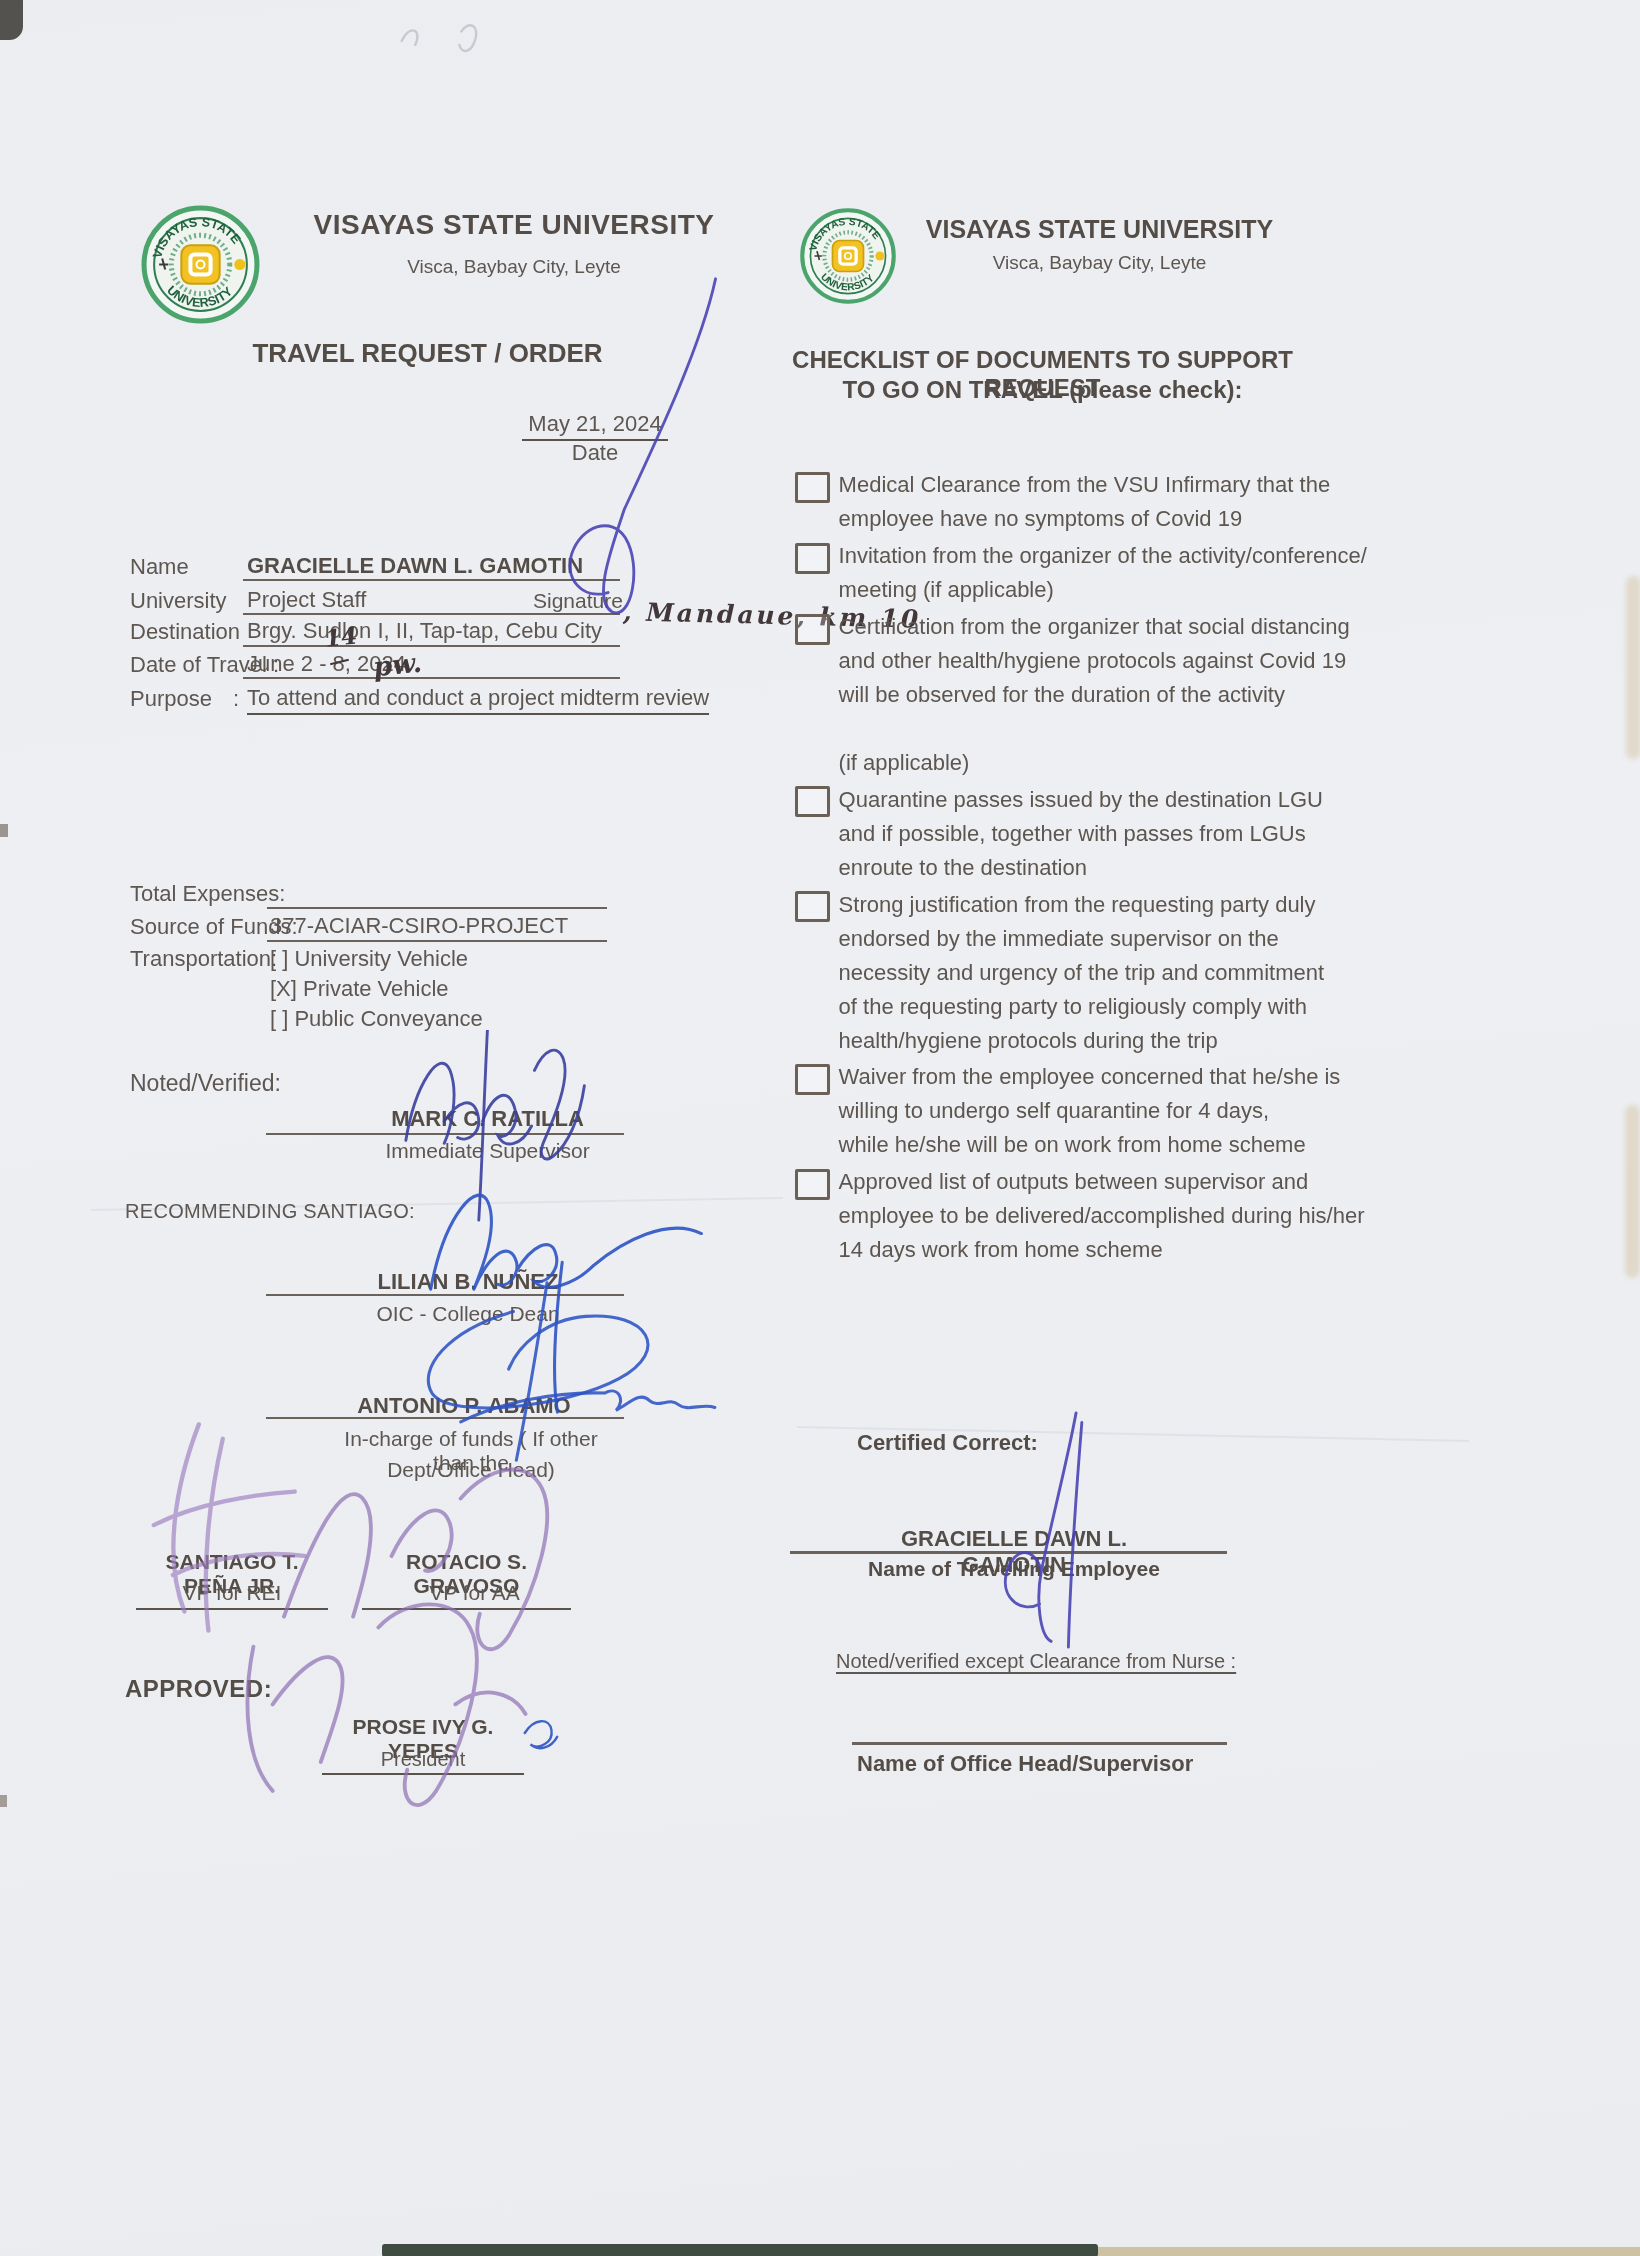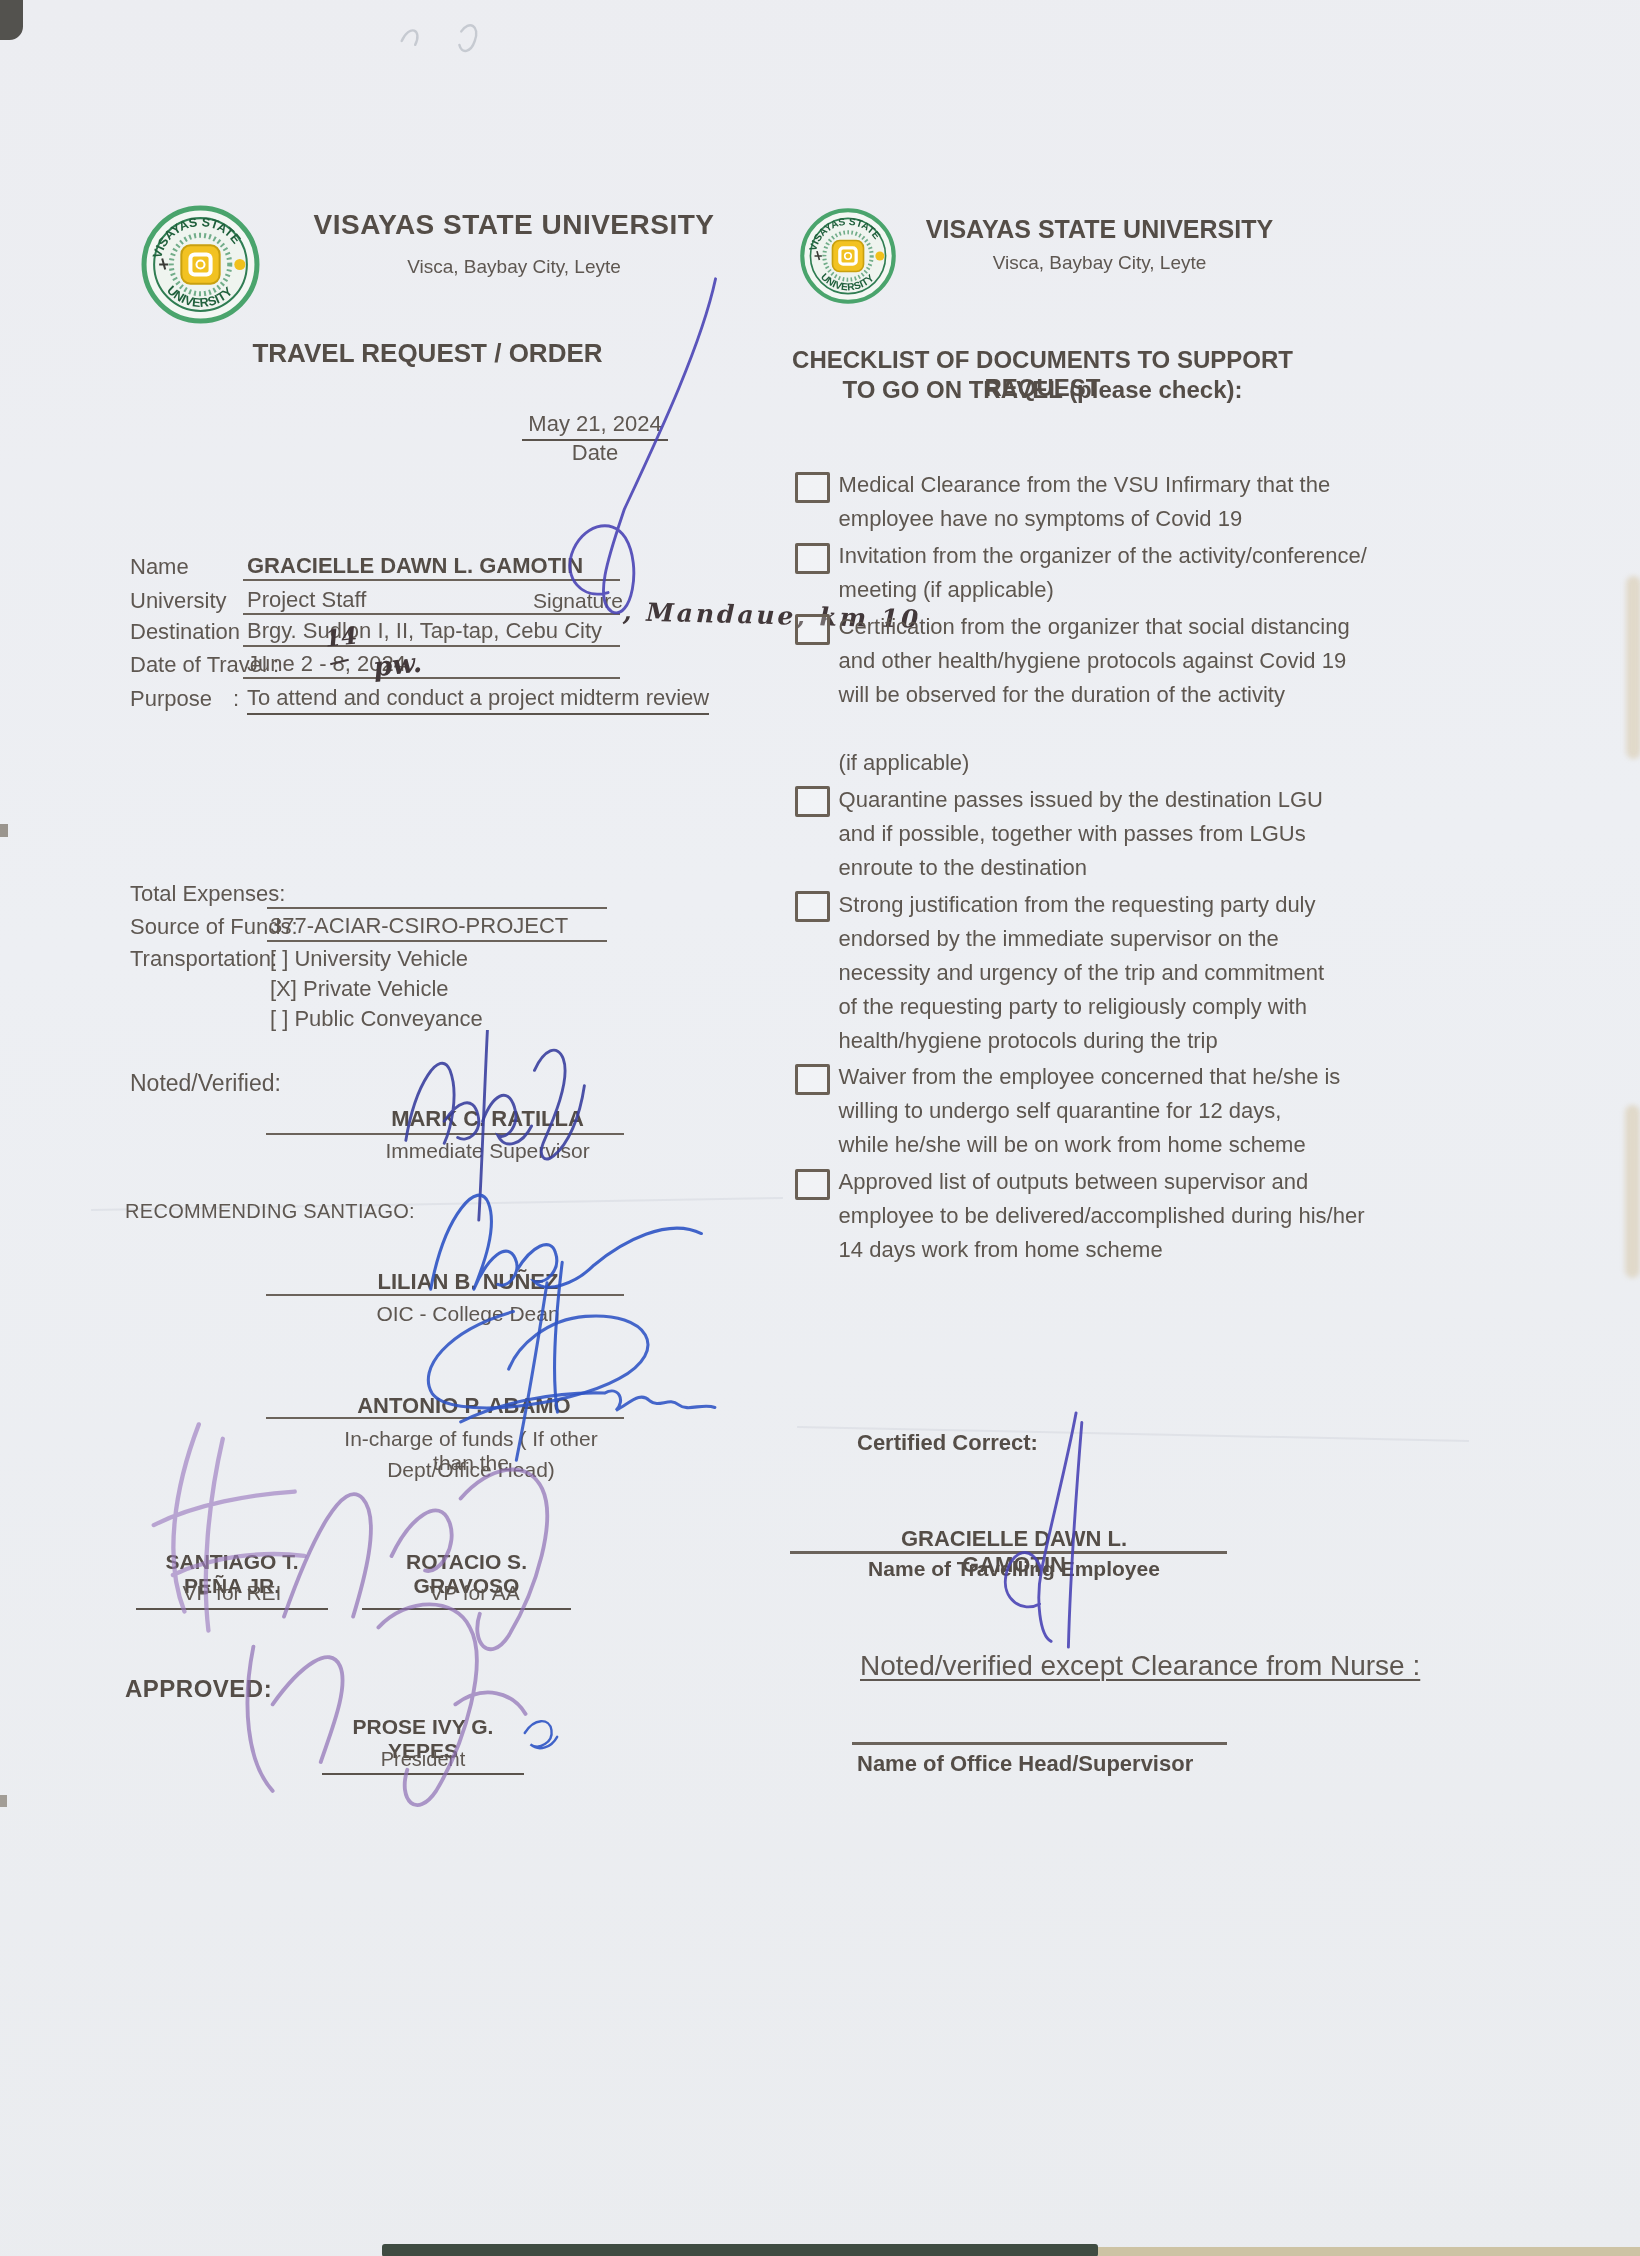--- a/index.html
+++ b/index.html
@@ -177,37 +177,37 @@
       <div class="chk-box"></div>
       <div class="chk-text">Strong justification from the requesting party duly
 endorsed by the immediate supervisor on the
 necessity and urgency of the trip and commitment
 of the requesting party to religiously comply with
 health/hygiene protocols during the trip</div>
     </div>
     <div class="chk-row">
       <div class="chk-box"></div>
       <div class="chk-text">Waiver from the employee concerned that he/she is
-willing to undergo self quarantine for 12 days,
+willing to undergo self quarantine for 4 days,
 while he/she will be on work from home scheme</div>
     </div>
     <div class="chk-row">
       <div class="chk-box"></div>
       <div class="chk-text">Approved list of outputs between supervisor and
 employee to be delivered/accomplished during his/her
 14 days work from home scheme</div>
     </div>
   </div>
 
   <div class="abs b" style="left:857px;top:1430px;font-size:22px;">Certified Correct:</div>
   <div class="abs b ctr" style="left:865px;top:1526px;width:298px;font-size:22px;">GRACIELLE DAWN L. GAMOTIN</div>
   <div class="hr" style="left:790px;top:1551px;width:437px;height:2.9px;"></div>
   <div class="abs b ctr" style="left:865px;top:1557px;width:298px;font-size:21px;">Name of Travelling Employee</div>
 
-  <div class="abs" style="left:836px;top:1650px;font-size:28px;text-decoration:underline;text-decoration-thickness:1.9px;text-underline-offset:3.8px;margin-left:24px;">Noted/verified except Clearance from Nurse :</div>
+  <div class="abs" style="left:836px;top:1650px;font-size:20px;text-decoration:underline;text-decoration-thickness:1.9px;text-underline-offset:3.8px;">Noted/verified except Clearance from Nurse :</div>
   <div class="hr" style="left:852px;top:1742px;width:375px;height:2.9px;"></div>
   <div class="abs b" style="left:857px;top:1751px;font-size:22px;">Name of Office Head/Supervisor</div>
 
   <svg class="ink" style="left:533px;top:274px;" width="202" height="355" viewBox="0 0 210 370">
     <path d="M190 5 C175 75 130 170 95 245 M95 245 C80 290 62 340 82 352 C102 362 114 305 96 275 C82 252 50 262 40 292 C32 316 50 340 78 332" fill="none" stroke="#4a44b5" stroke-width="3" stroke-linecap="round" opacity="0.9"></path>
   </svg>
 
   <svg class="ink" style="left:394px;top:1030px;" width="207" height="192" viewBox="0 0 215 200">
     <path d="M12 115 C22 55 48 18 58 42 C68 68 58 105 52 118 M52 95 C66 74 82 68 87 88 C92 107 76 118 66 112 M92 95 C102 68 118 58 125 80 C131 98 118 115 108 110 C115 125 133 120 143 100 M146 42 C156 20 170 14 176 30 C184 52 165 95 155 118 C150 131 156 139 166 131 C181 119 193 92 198 58" fill="none" stroke="#3a3f9e" stroke-width="3" stroke-linecap="round" opacity="0.9"></path>
     <path d="M97 0 C94 60 91 150 88 198" fill="none" stroke="#3a3f9e" stroke-width="3" stroke-linecap="round" opacity="0.9"></path>

